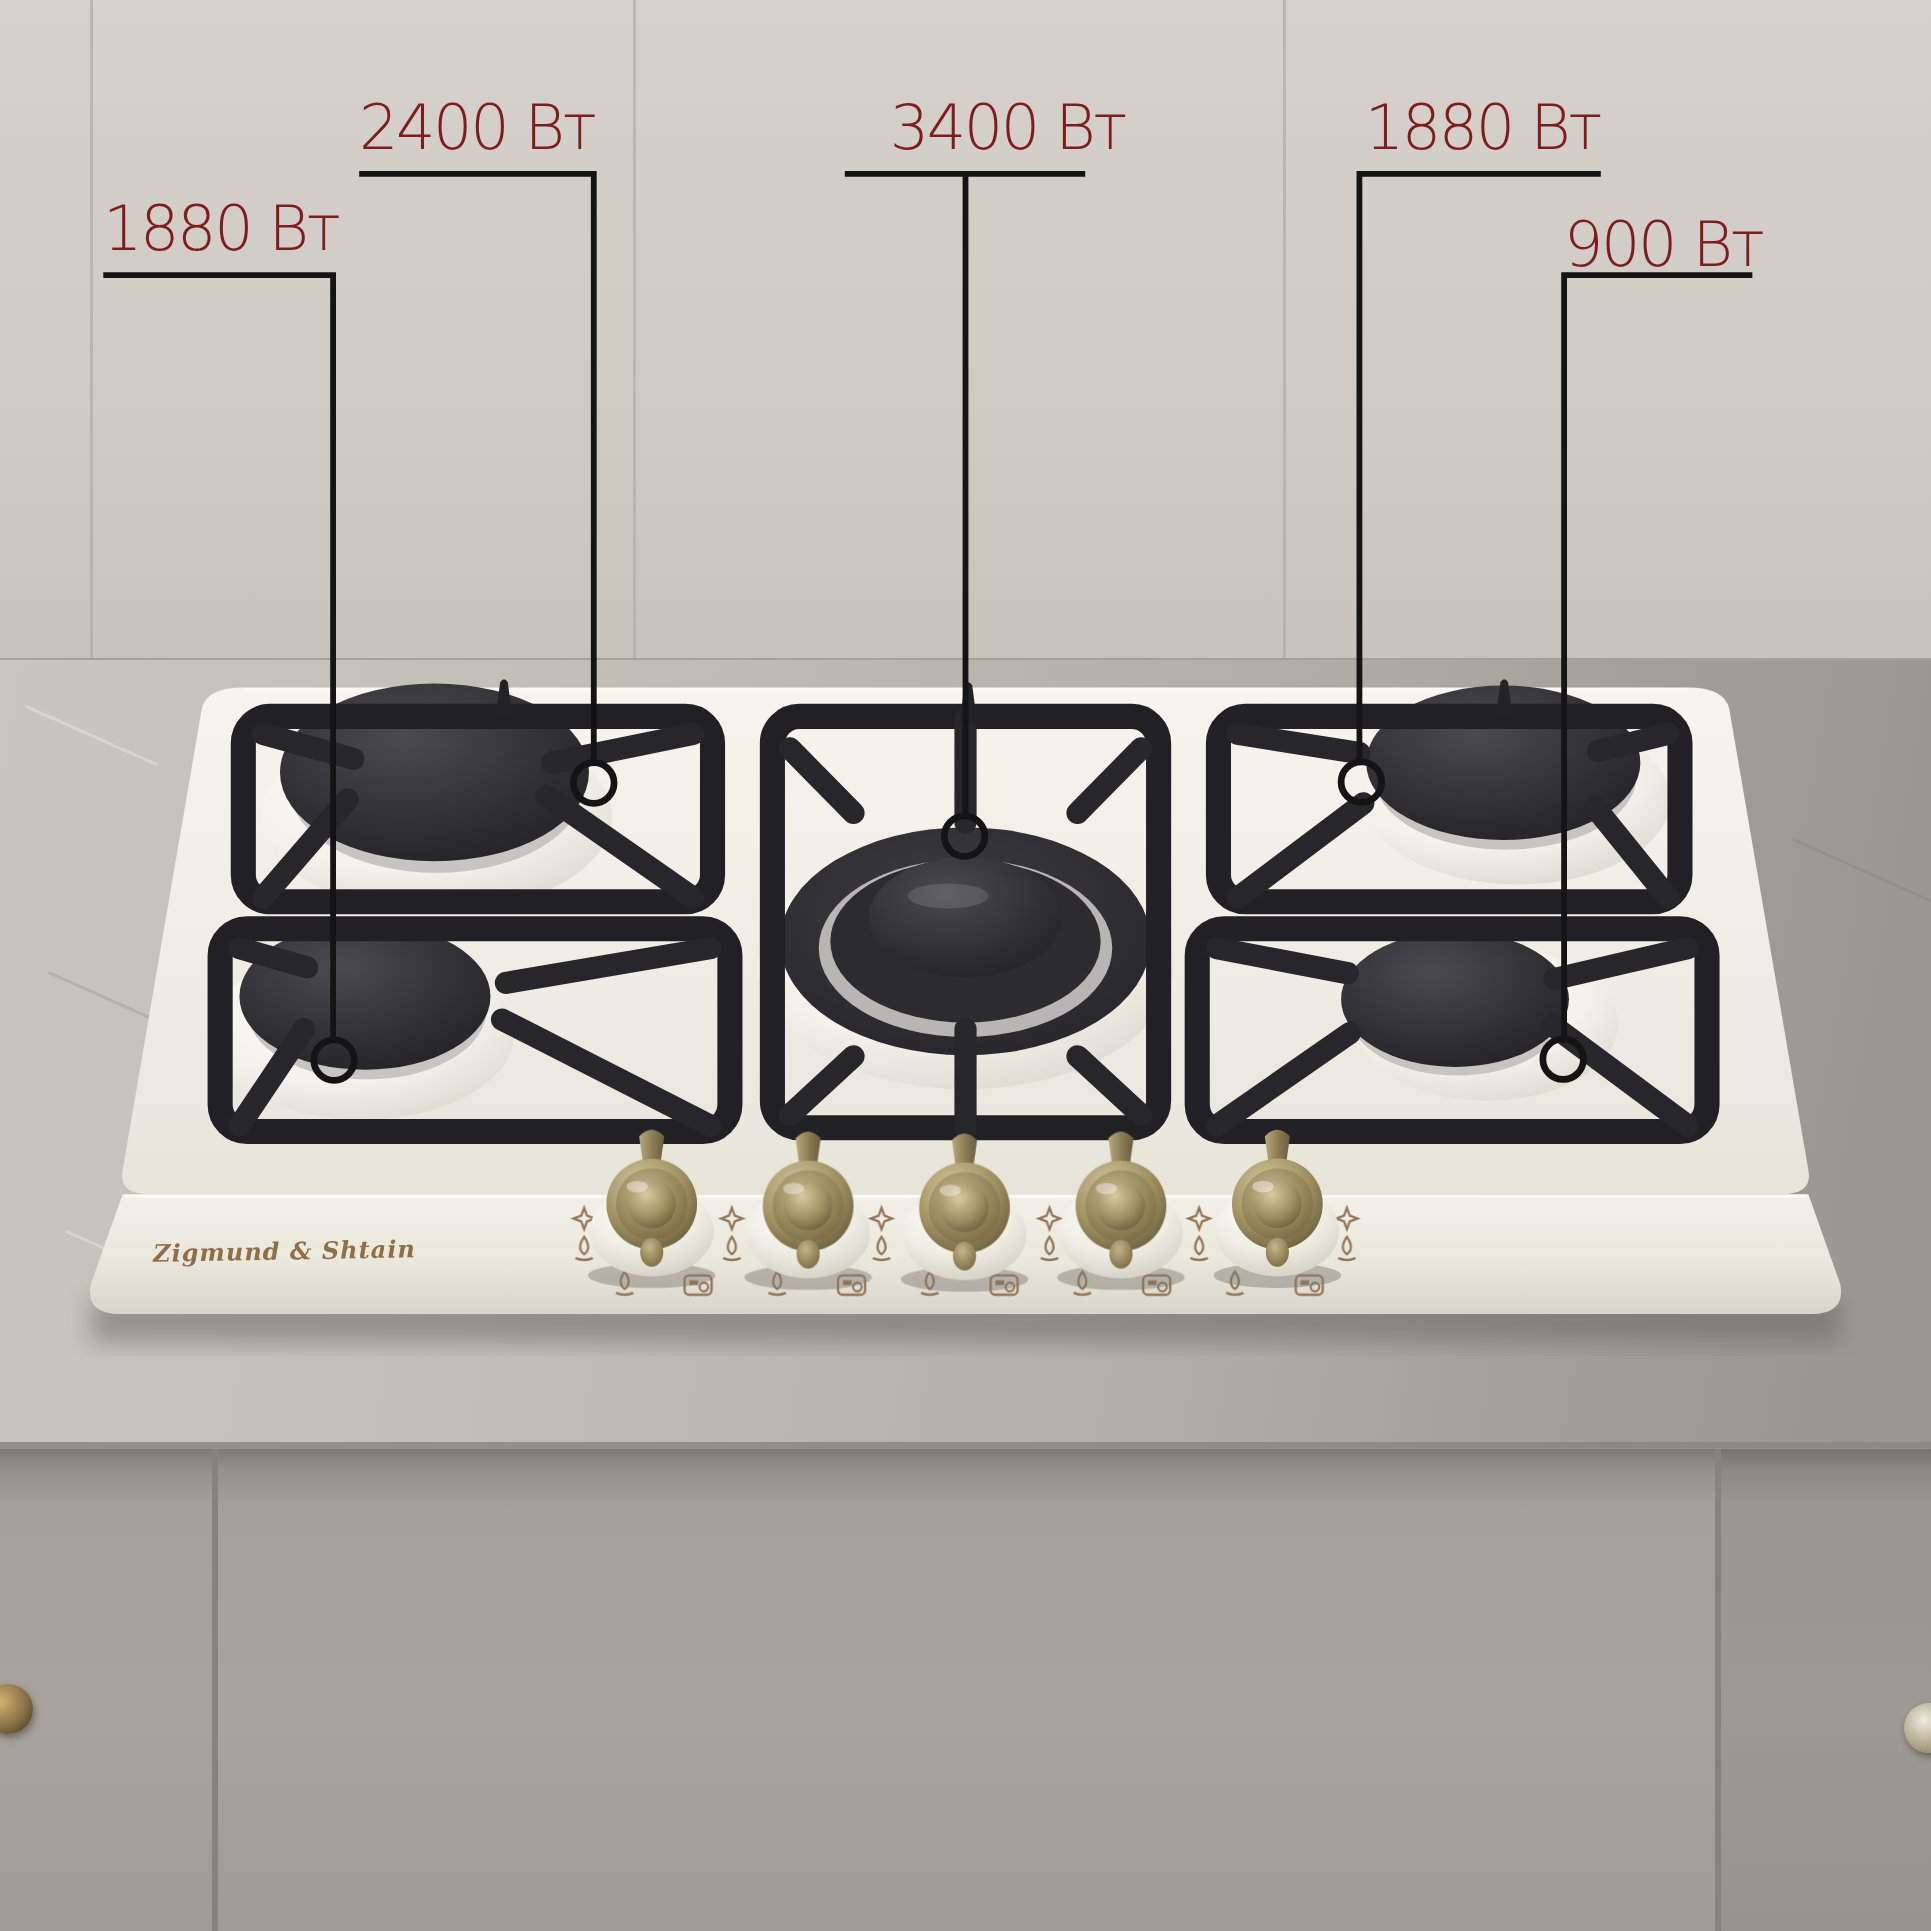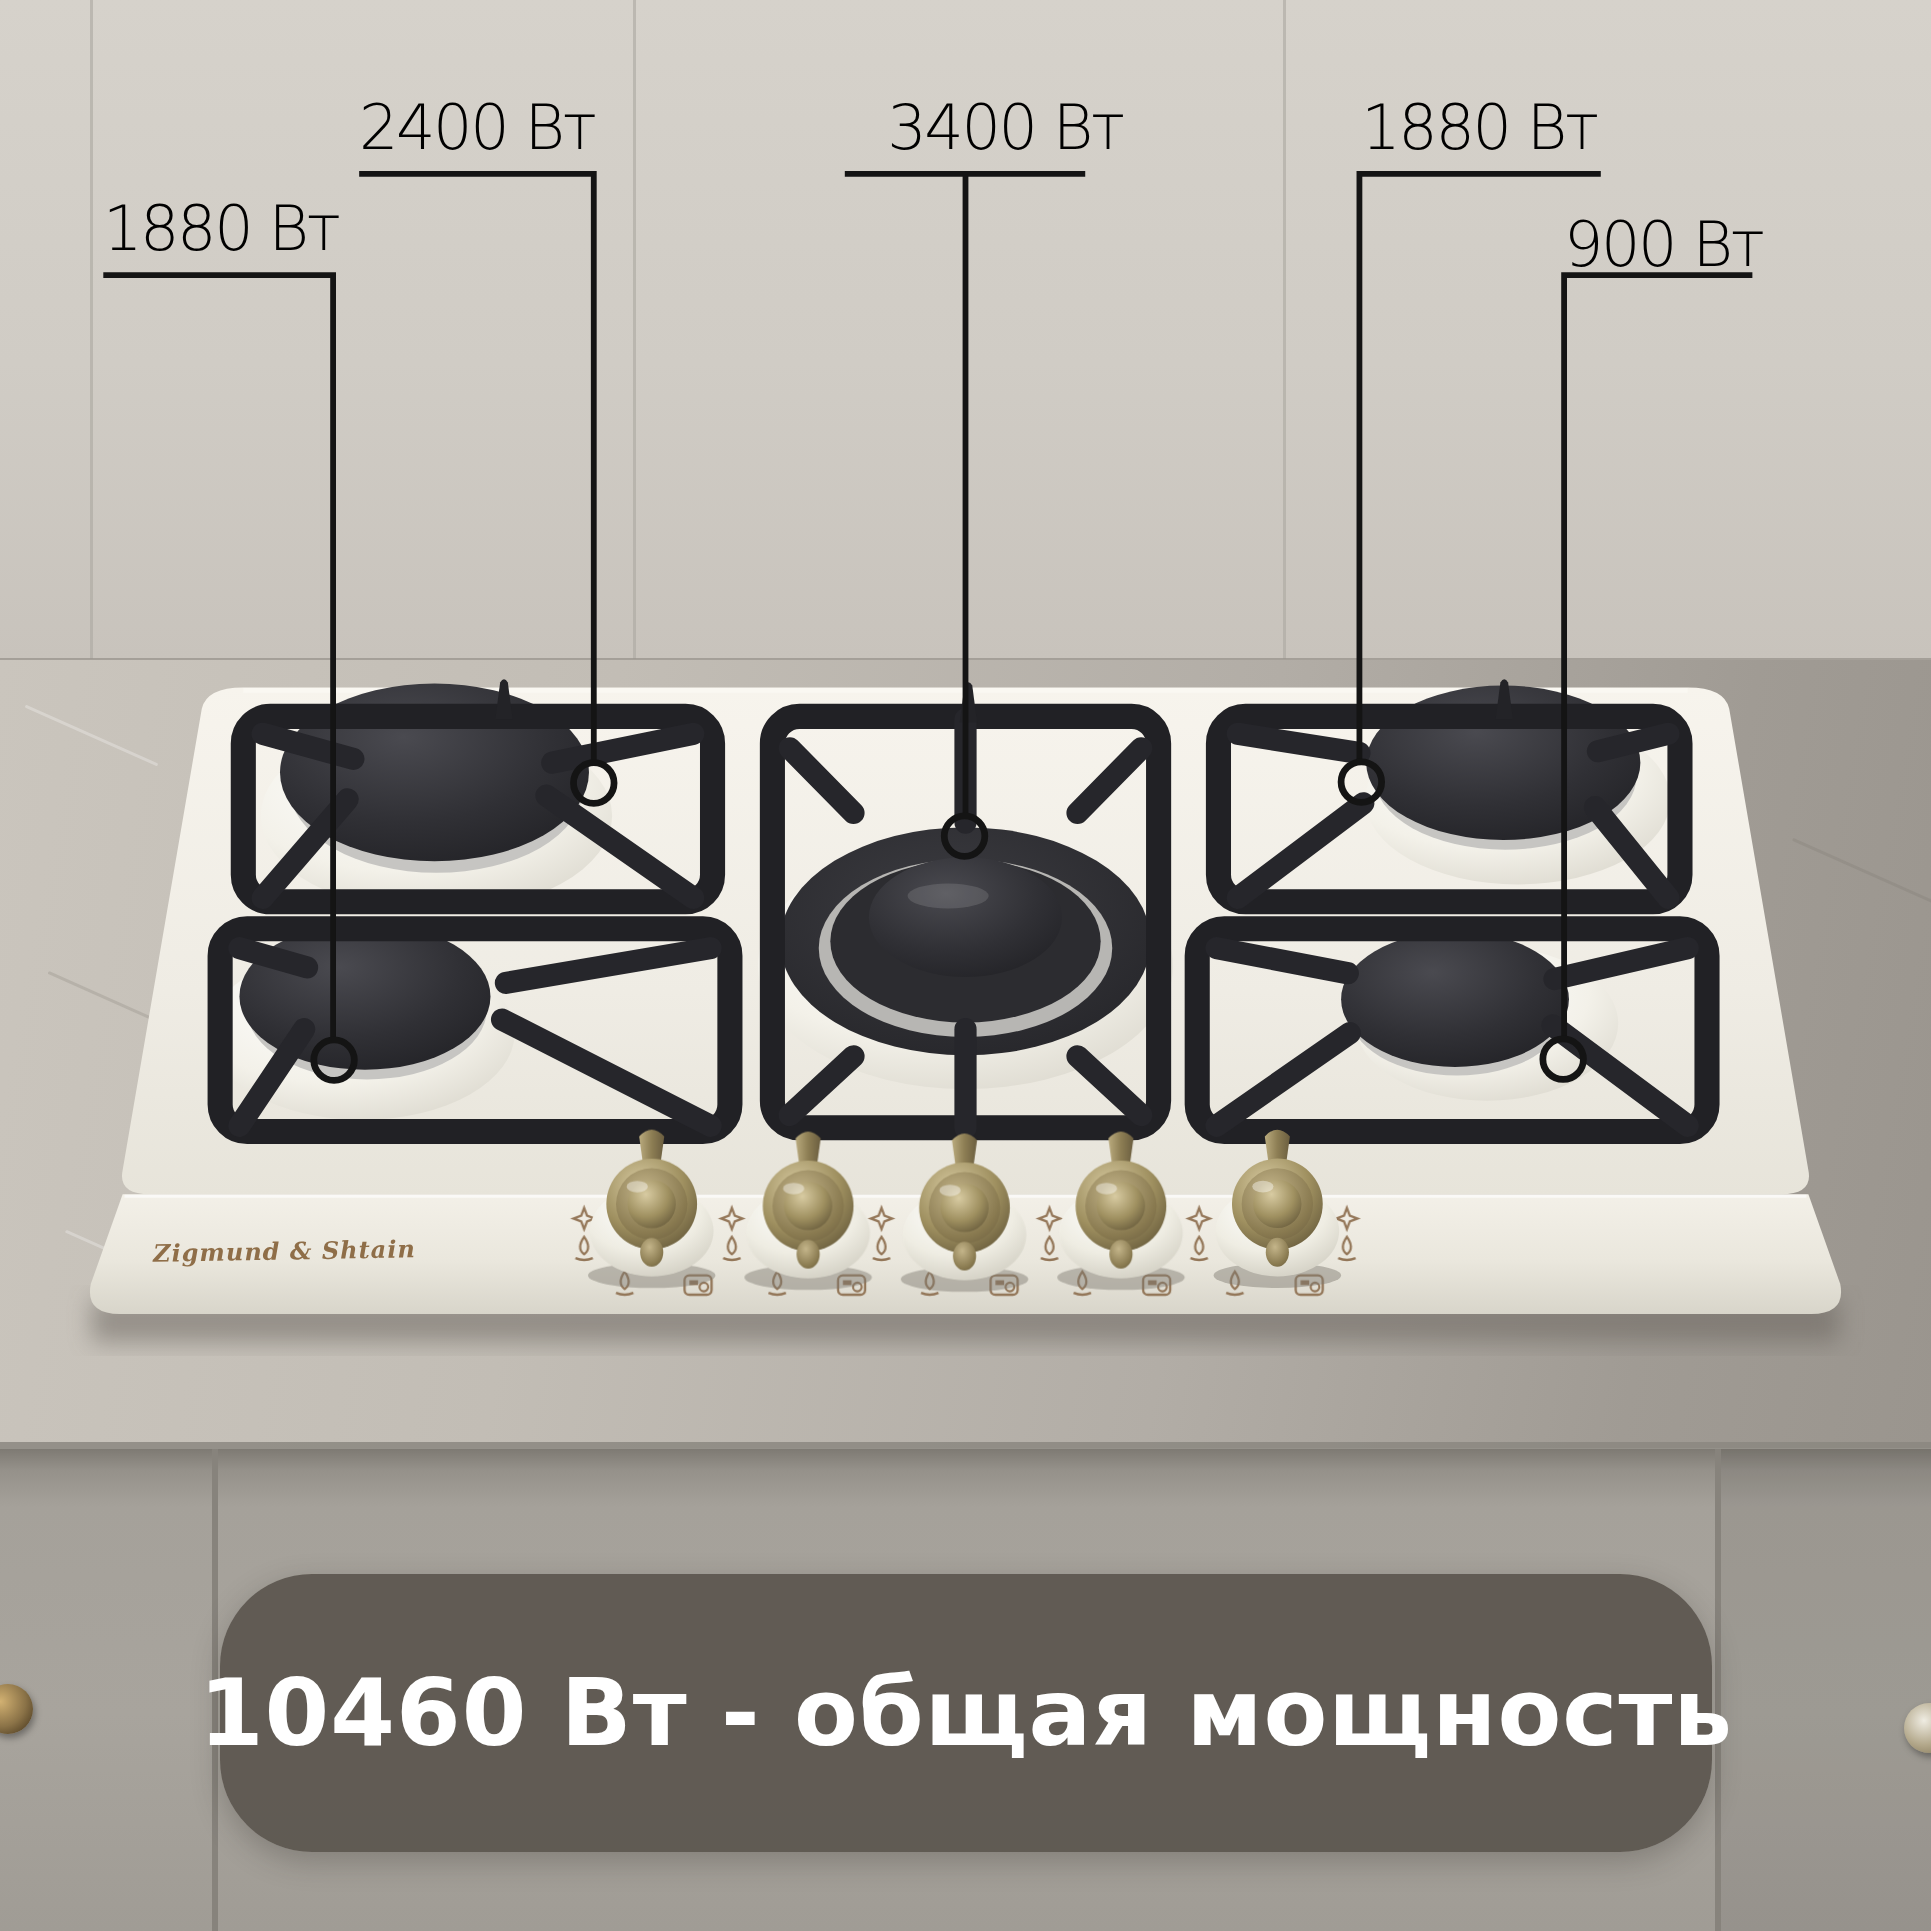--- a/index.html
+++ b/index.html
@@ -21,22 +21,22 @@
   .cabinet-right-shade{left:1717px;top:1449px;width:214px;height:482px;background:rgba(40,38,35,.08);}
   .cabinet-seam{top:1449px;width:5.8px;height:482px;background:#87837c;}
   .door-knob{width:50px;height:50px;border-radius:50%;
         background:radial-gradient(circle at 35% 35%,#d2b172,#8a7247 55%,#564427 85%);
         box-shadow:1.9px 3.9px 7.7px rgba(0,0,0,.35);}
   .door-knob.right{background:radial-gradient(circle at 40% 35%,#efece2,#b3a88b 55%,#8a7d5e 90%);}
   
   .hob-svg{left:0;top:0;z-index:1;}
   .anno-svg{left:0;top:0;z-index:6;pointer-events:none;}
   
-  .callout{z-index:7;font-size:62px;font-weight:300;color:#000000;letter-spacing:-2.4px;
-           text-align:center;line-height:1;white-space:nowrap;}
+  .callout{z-index:7;font-size:62px;font-weight:300;color:#7f1d1d;letter-spacing:-2.4px;
+           text-align:right;line-height:1;white-space:nowrap;}
   .logo{z-index:3;left:153px;top:1237px;width:212px;font-family:"DejaVu Serif","Liberation Serif",serif;
         font-style:italic;font-weight:bold;font-size:24px;color:#8f6e48;letter-spacing:1px;
         white-space:nowrap;transform:rotate(-1deg);}
   
   .banner{z-index:8;left:220px;top:1574px;width:1492px;height:278px;border-radius:92px;
           background:rgba(84,77,70,.84);display:flex;align-items:center;justify-content:center;
           box-shadow:0 9.7px 29px rgba(40,36,32,.25);}
   .banner-text{color:#ffffff;font-size:93px;font-weight:bold;letter-spacing:1px;white-space:nowrap;}
 </style>
 </head>
@@ -264,18 +264,15 @@
       <circle cx="1619" cy="1097" r="21"></circle>
     </g>
   </svg>
 
   <div class="abs callout" style="left:359px;top:97px;width:235px;">2400 Вт</div>
   <div class="abs callout" style="left:845px;top:97px;width:240px;margin-left:40px;">3400 Вт</div>
   <div class="abs callout" style="left:1358px;top:97px;width:242px;">1880 Вт</div>
   <div class="abs callout" style="left:103px;top:198px;width:232px;">1880 Вт</div>
   <div class="abs callout" style="left:1564px;top:214px;width:190px;">900 Вт</div>
 
-  <div class="abs banner">
-    <span class="banner-text">10460 Вт - общая мощность</span>
-  </div>
 
 </div>
 
 
 </body></html>

